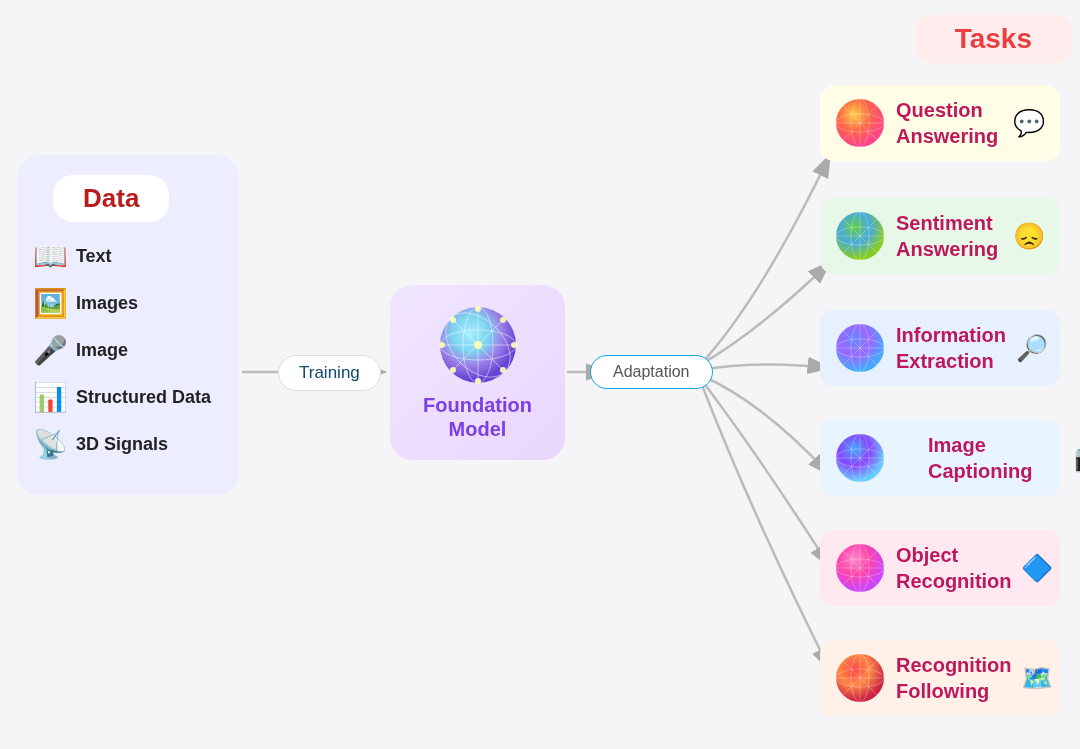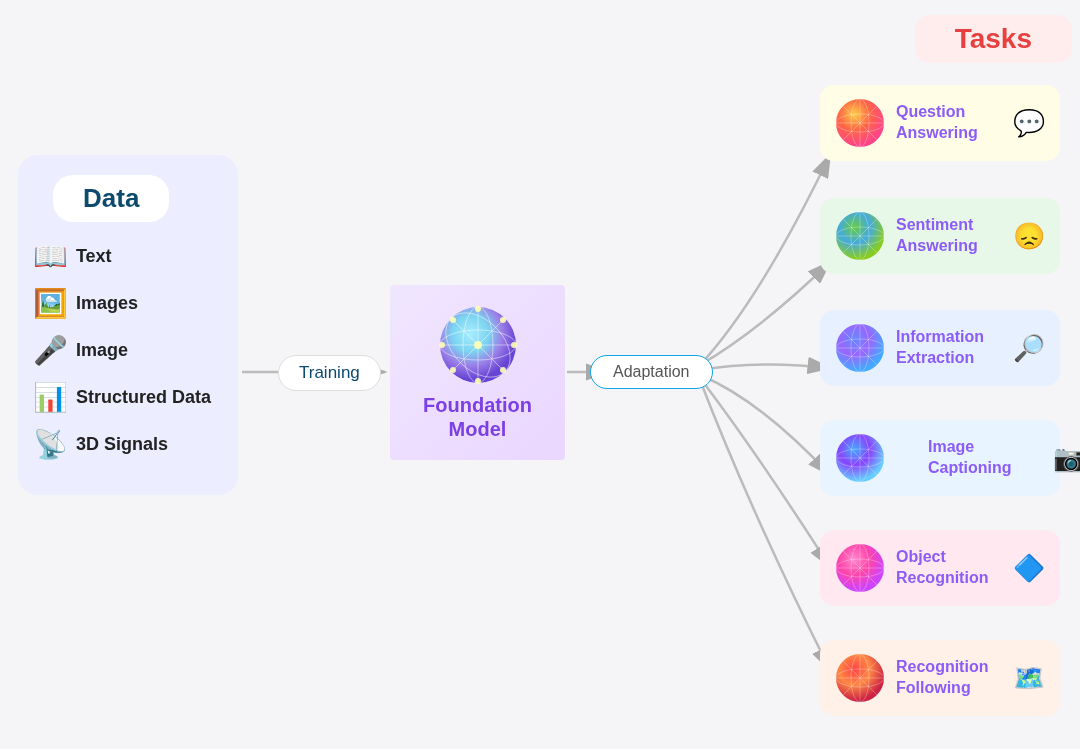--- a/index.html
+++ b/index.html
@@ -25,21 +25,21 @@
     .data-title-box {
       background: white;
       border-radius: 20px;
       text-align: center;
       padding: 8px 30px;
       margin-bottom: 18px;
       display: inline-block;
       margin-left: 20px;
     }
     .data-title {
-      color: #0c4a6e;
+      color: #b91c1c;
       font-size: 26px;
       font-weight: 700;
     }
     .data-item {
       display: flex;
       align-items: center;
       margin-bottom: 14px;
       font-size: 18px;
       font-weight: 600;
       color: #222;
@@ -50,21 +50,21 @@
     }
 
     
     .foundation-box {
       position: absolute;
       left: 390px;
       top: 285px;
       width: 175px;
       height: 175px;
       background: linear-gradient(135deg, #f0e6ff, #ead6ff);
-      border-radius: 4px;
+      border-radius: 22px;
       display: flex;
       flex-direction: column;
       align-items: center;
       justify-content: center;
       gap: 8px;
     }
     .foundation-sphere {
       width: 80px;
       height: 80px;
     }
@@ -127,23 +127,23 @@
       padding: 12px 14px;
       gap: 10px;
       width: 240px;
     }
     .task-card .task-sphere {
       width: 52px;
       height: 52px;
       flex-shrink: 0;
     }
     .task-label {
-      font-size: 16px;
+      font-size: 20px;
       font-weight: 700;
-      color: #8b5cf6;
+      color: #be185d;
       flex: 1;
       line-height: 1.3;
     }
     .task-icon-right {
       font-size: 26px;
       flex-shrink: 0;
     }
 
     
     .arrows-svg {

